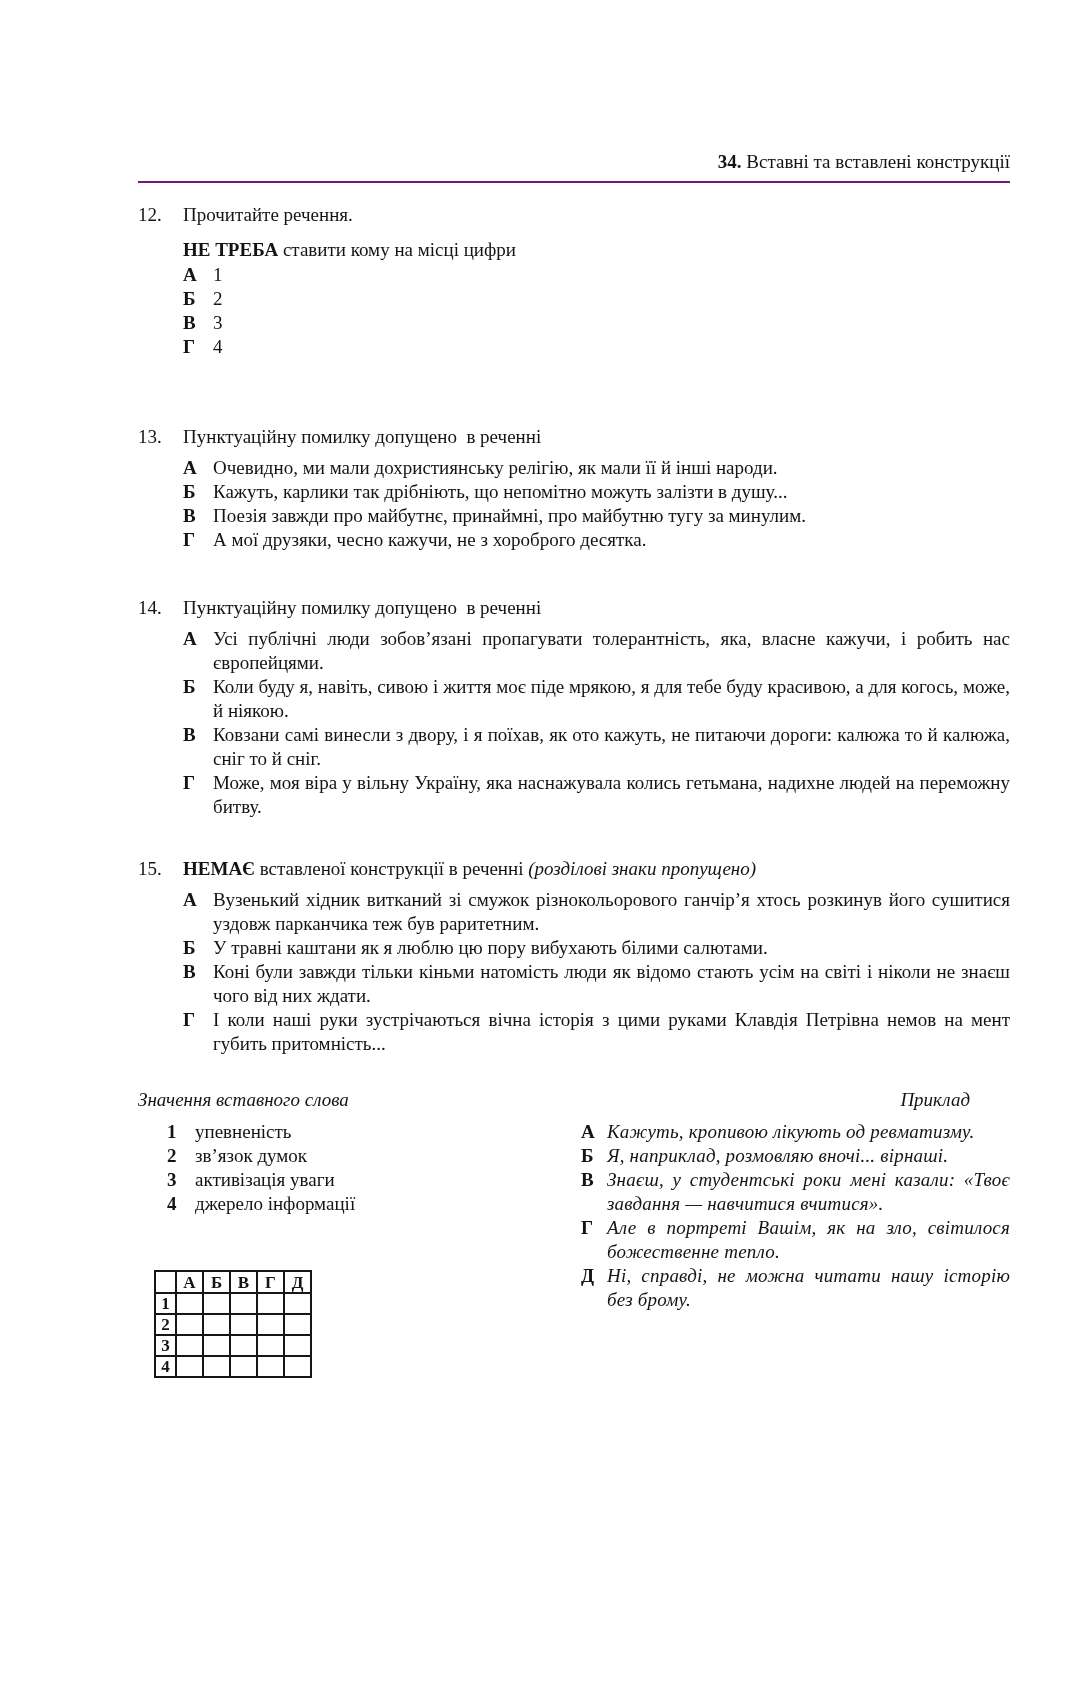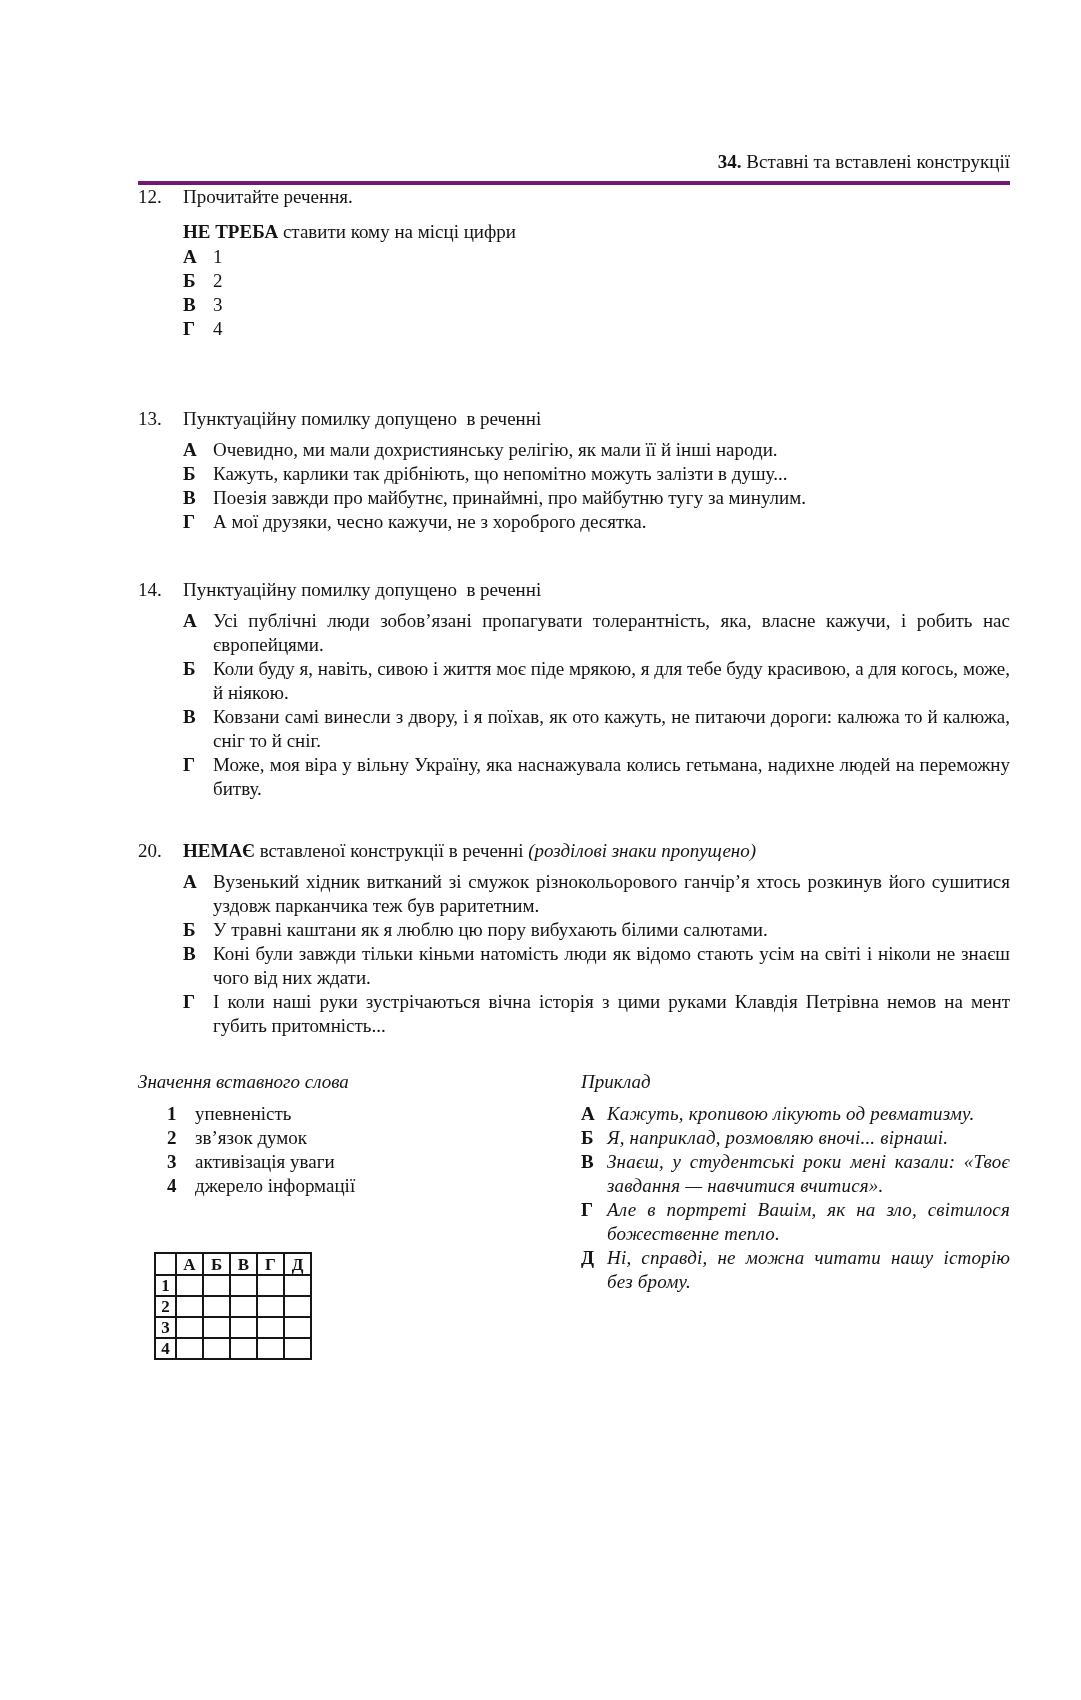--- a/index.html
+++ b/index.html
@@ -11,21 +11,21 @@
     font-size:19px;
     overflow:hidden;
   }
   .page { width:1081px; height:1700px; padding:0 71px 0 138px; }
 
   
   .header {
     padding-top:150px;
     padding-bottom:7px;
     text-align:right;
-    border-bottom:4px solid #701a75;
+    border-bottom:2px solid #701a75;
     line-height:24px;
   }
   .header .b { font-weight:bold; }
 
   .q { }
   .q-head { display:flex; line-height:23px; }
   .q-num { width:45px; flex-shrink:0; }
   .q-text { flex:1; }
   .b { font-weight:bold; }
   .i { font-style:italic; }
@@ -37,32 +37,32 @@
     text-align:justify;
   }
   .task { margin-top:12px; margin-left:45px; line-height:23px; }
 
   .opts { margin-top:2px; margin-left:45px; }
   .opts.gap { margin-top:8px; }
   .opt { display:flex; line-height:24px; }
   .opt .L { width:30px; flex-shrink:0; font-weight:bold; }
   .opt .T { flex:1; text-align:justify; }
 
-  .q12 { }
+  .q12 { margin-top:20px; }
   .q13 { margin-top:66px; }
   .q14 { margin-top:44px; }
   .q15 { margin-top:38px; }
   .q16 { margin-top:32px; }
 
   
   .match { display:flex; margin-top:10px; }
   .col-left  { width:443px; flex-shrink:0; }
   .col-right { flex:1; }
   .col-head  { font-style:italic; line-height:24px; }
-  .col-head.center { text-align:left; padding-right:40px; }
+  .col-head.center { text-align:right; padding-right:40px; }
   .mlist { margin-top:8px; }
   .mitem { display:flex; margin-left:29px; line-height:24px; }
   .mitem .mn { width:28px; flex-shrink:0; font-weight:bold; }
   .rlist { margin-top:8px; }
   .ritem { display:flex; line-height:24px; }
   .ritem .L { width:26px; flex-shrink:0; font-weight:bold; }
   .ritem .T { flex:1; font-style:italic; text-align:justify; letter-spacing:0.2px; }
 
   
   .grid { border-collapse:collapse; margin-top:54px; margin-left:16px; }
@@ -165,21 +165,21 @@
         </div>
       <div class="opt">
           <span class="L">Г</span>
           <span class="T">Може, моя віра у вільну Україну, яка наснажувала колись гетьмана, надихне людей на переможну битву.</span>
         </div>
     </div>
   </section>
 
   <section class="q q15">
     <div class="q-head">
-      <span class="q-num">20.</span>
+      <span class="q-num">15.</span>
       <span class="q-text">
         <span class="b">НЕМАЄ</span>
         <span>вставленої конструкції в реченні</span>
         <span class="i">(розділові знаки пропущено)</span>
       </span>
     </div>
     <div class="opts gap">
       <div class="opt">
           <span class="L">А</span>
           <span class="T">Вузенький хідник витканий зі смужок різнокольорового ганчір’я хтось розкинув його сушитися уздовж парканчика теж був раритетним.</span>

